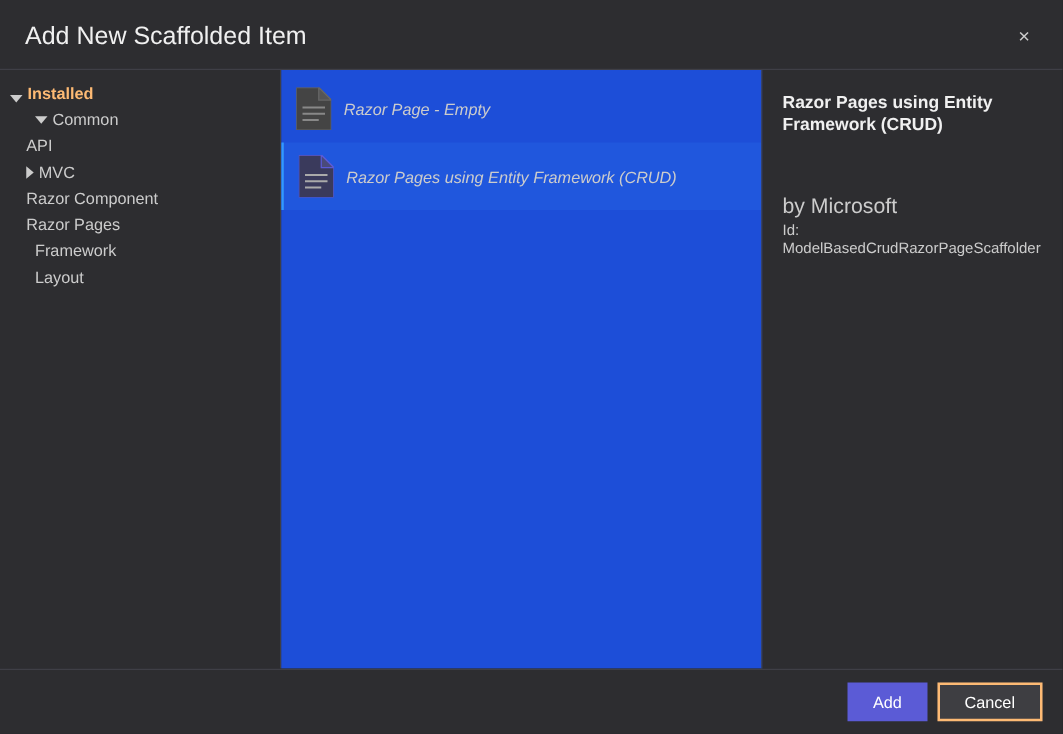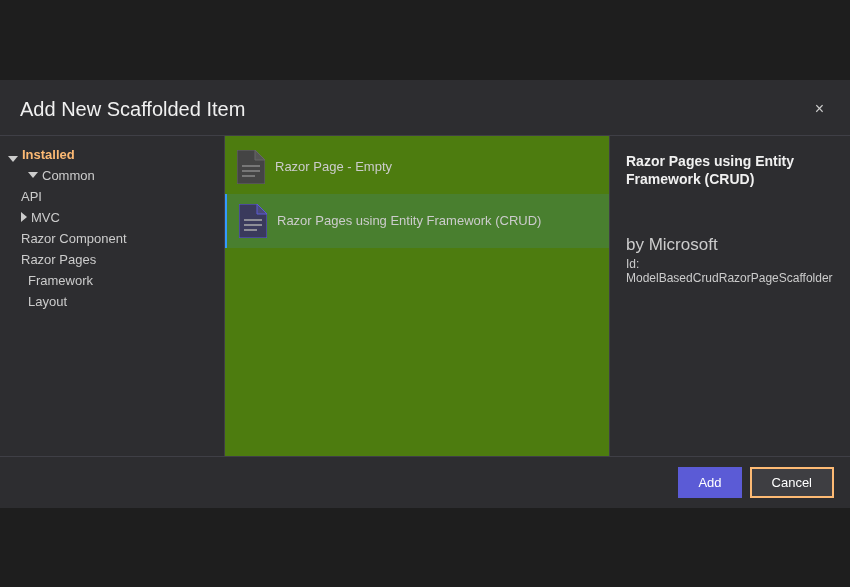--- a/index.html
+++ b/index.html
@@ -10,21 +10,21 @@
       display: flex;
       align-items: center;
       justify-content: center;
       width: 850px;
       height: 587px;
       overflow: hidden;
     }
     .dialog {
       background: #2d2d30;
       width: 850px;
-      height: 428px;
+      height: 587px;
       display: flex;
       flex-direction: column;
       position: relative;
     }
     .title-bar {
       background: #2d2d30;
       padding: 18px 20px 14px 20px;
       display: flex;
       align-items: center;
       justify-content: space-between;
@@ -85,24 +85,25 @@
     .triangle-right {
       width: 0; height: 0;
       border-top: 5px solid transparent;
       border-bottom: 5px solid transparent;
       border-left: 6px solid #cccccc;
       display: inline-block;
       flex-shrink: 0;
     }
     .main-list {
       width: 385px;
-      background: #4d7c0f;
+      background: #1d4ed8;
       padding: 4px 0;
       border-right: 1px solid #3f3f46;
       overflow-y: auto;
+      font-style: italic;
     }
     .list-item {
       display: flex;
       align-items: center;
       padding: 10px 12px;
       cursor: pointer;
       gap: 10px;
       color: #cccccc;
       font-size: 13px;
     }

